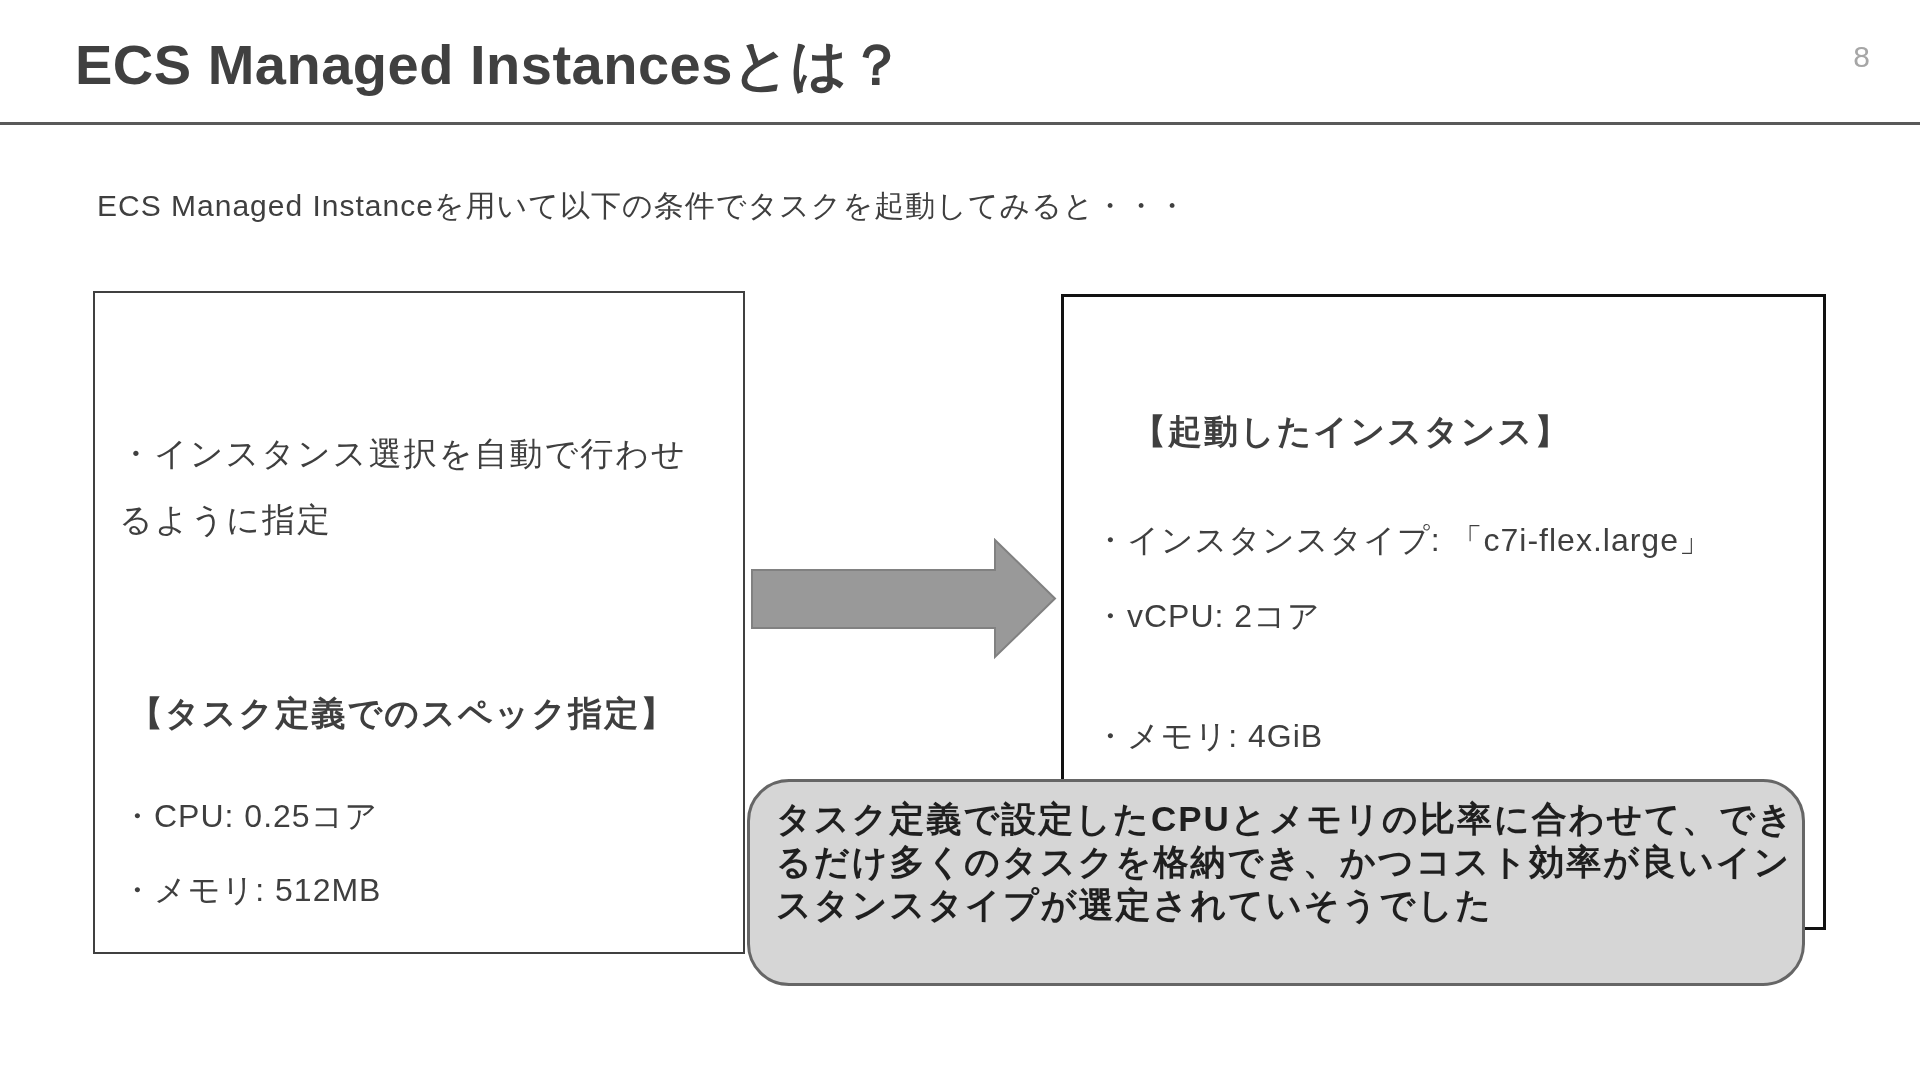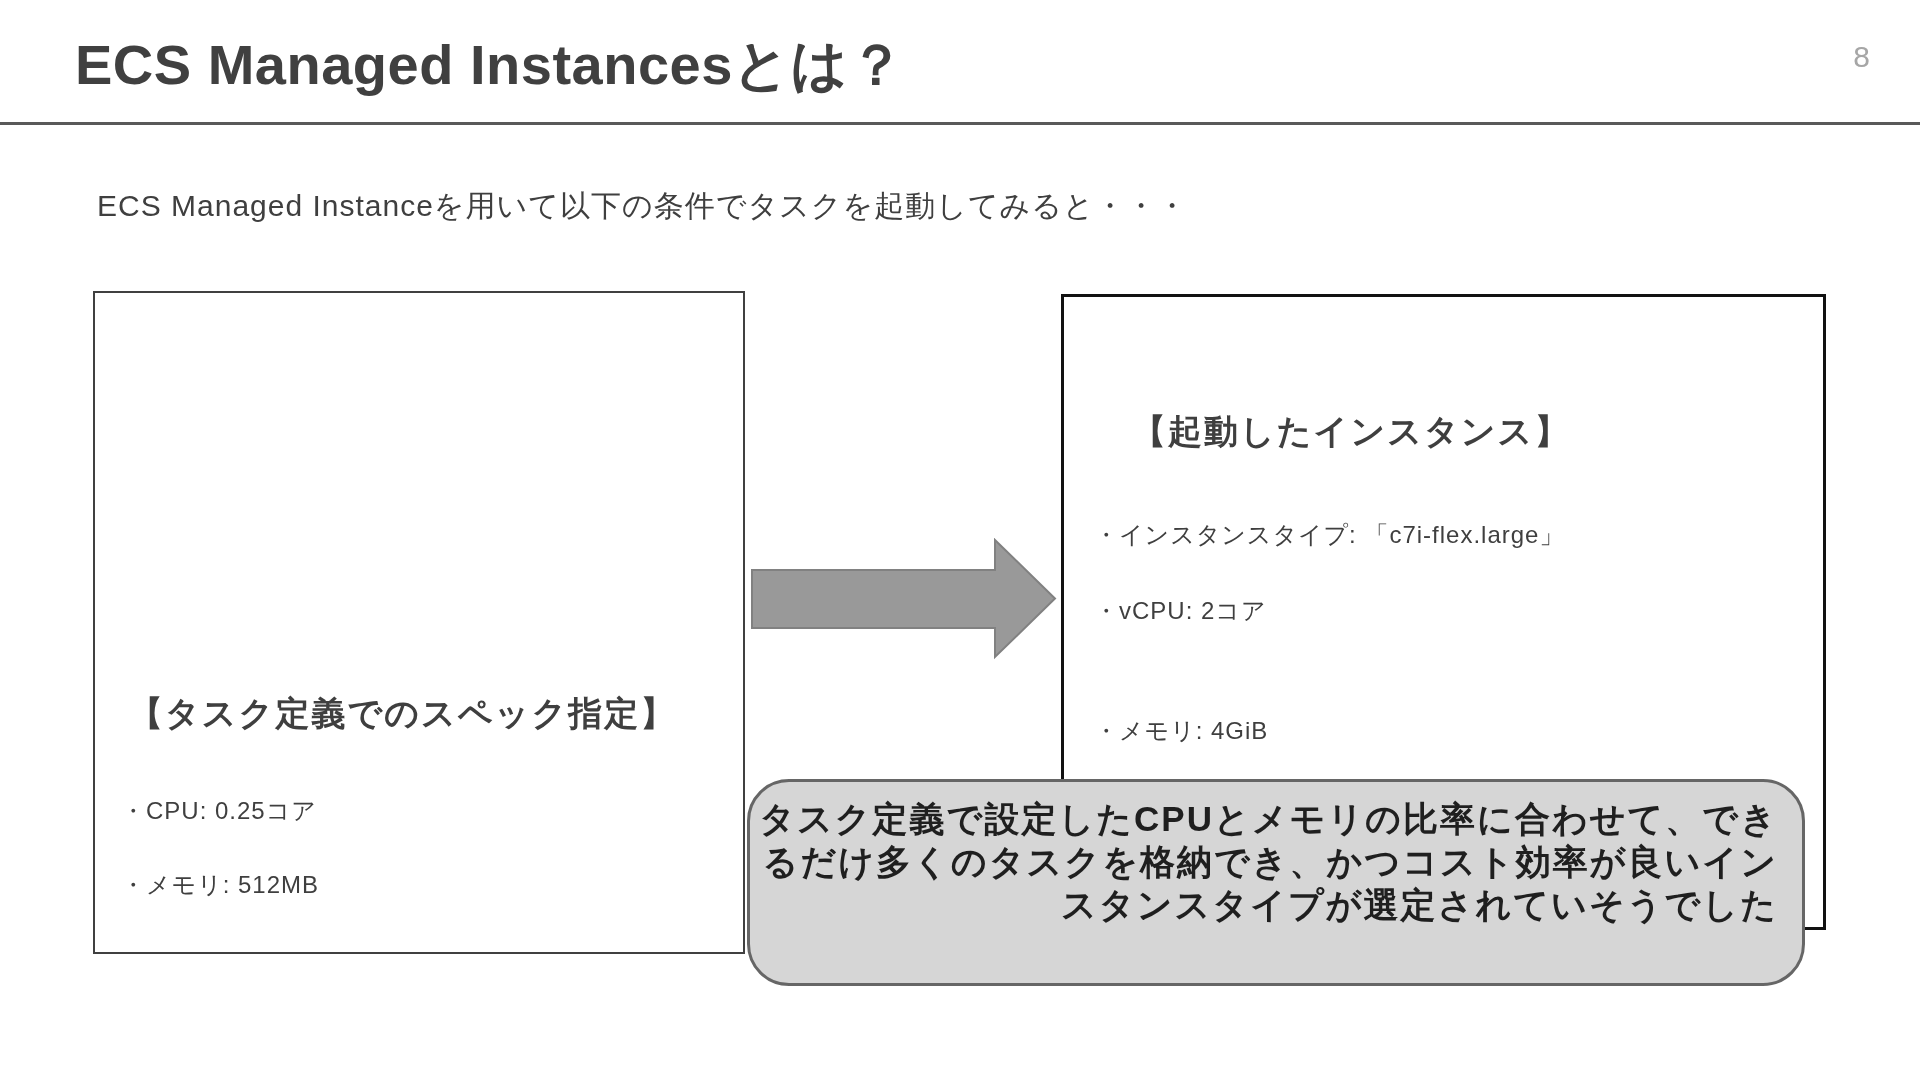--- a/index.html
+++ b/index.html
@@ -69,21 +69,21 @@
     background: #ffffff;
   }
   .box-heading {
     font-size: 34px;
     font-weight: bold;
     letter-spacing: 2px;
     color: var(--body-text, #3f3f3f);
     white-space: nowrap;
   }
   .box-item {
-    font-size: 24px;
+    font-size: 32px;
     letter-spacing: 1px;
     color: var(--body-text, #3f3f3f);
     white-space: nowrap;
   }
   .lb-h1 { left: 34px; top: 44px; }
   .lb-p1 {
     left: 24px;
     top: 128px;
     width: 600px;
     font-size: 33px;
@@ -117,44 +117,44 @@
     top: 779px;
     width: 1058px;
     height: 207px;
     box-sizing: border-box;
     background: var(--callout-fill, #d6d6d6);
     border: 3px solid var(--callout-border, #666666);
     border-radius: 42px;
     z-index: 5;
   }
   .callout-text {
-    padding: 15px 24px 0 8px;
+    padding: 15px 24px 0 26px;
     font-size: 35px;
     font-weight: bold;
     line-height: 43px;
     letter-spacing: 2px;
     color: var(--callout-text, #1f1f1f);
-    text-align: right;
   }
   .callout-line { white-space: nowrap; }
 </style>
 </head>
 <body>
 
 <div class="slide">
 
   <div class="abs slide-title">ECS Managed Instancesとは？</div>
 
   <div class="abs page-number">8</div>
 
   <div class="abs title-divider"></div>
 
   <div class="abs intro-text">ECS Managed Instanceを用いて以下の条件でタスクを起動してみると・・・</div>
 
   <div class="abs left-box">
+    <div class="abs lb-p1">・インスタンス選択を自動で行わせるように指定</div>
     <div class="abs box-heading lb-h2">【タスク定義でのスペック指定】</div>
     <div class="abs box-item lb-i1">・CPU: 0.25コア</div>
     <div class="abs box-item lb-i2">・メモリ: 512MB</div>
   </div>
 
   <div class="abs arrow-wrap">
     <svg width="310" height="122" viewBox="0 0 310 122" xmlns="http://www.w3.org/2000/svg">
       <polygon points="2,32 245,32 245,2 305,60.5 245,119 245,90 2,90"></polygon>
     </svg>
   </div>

